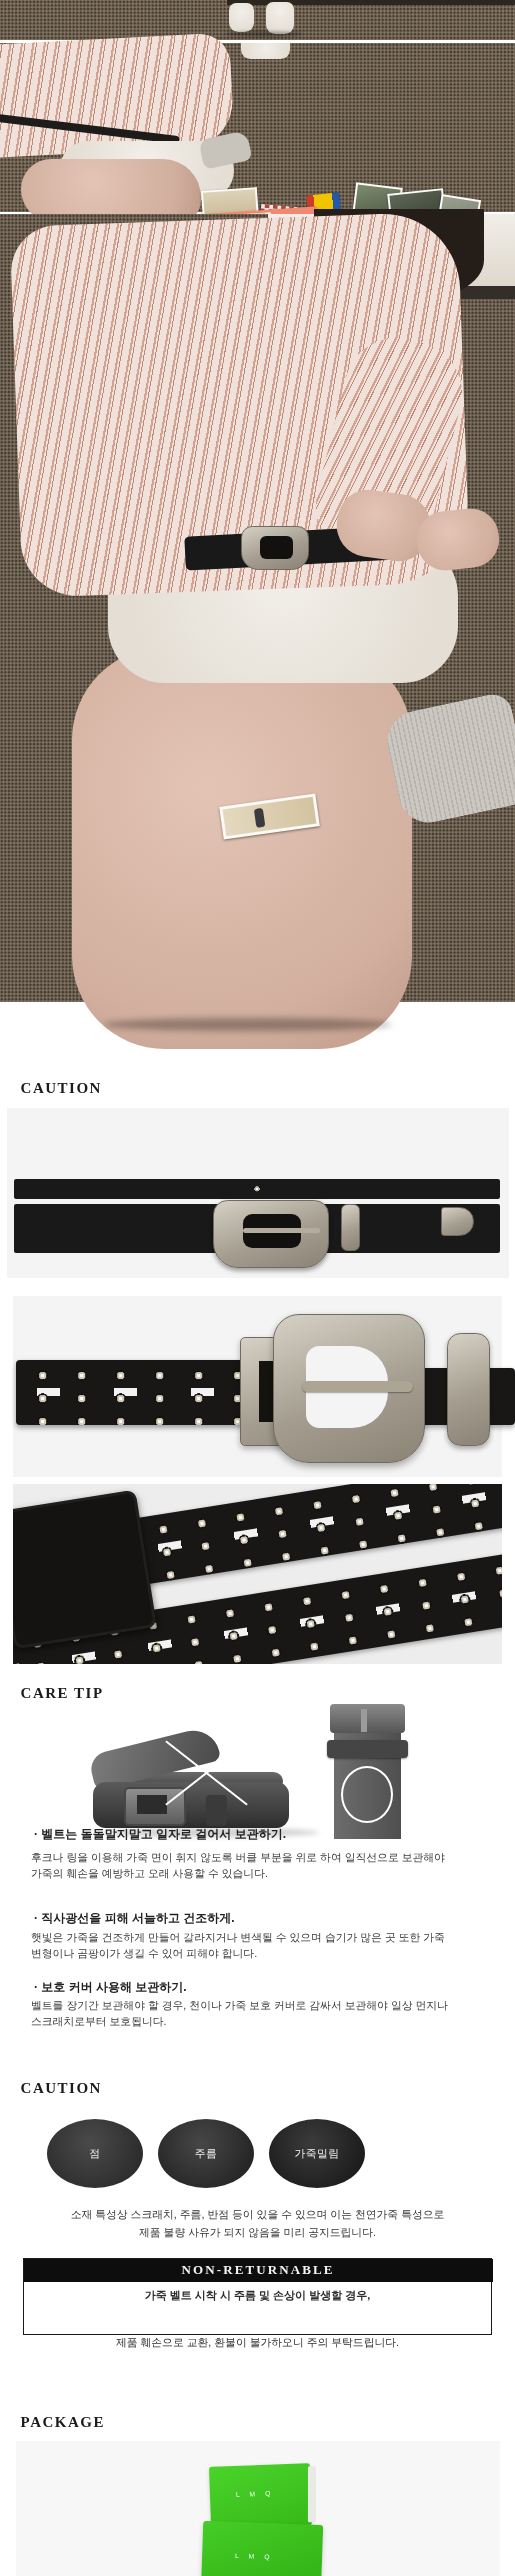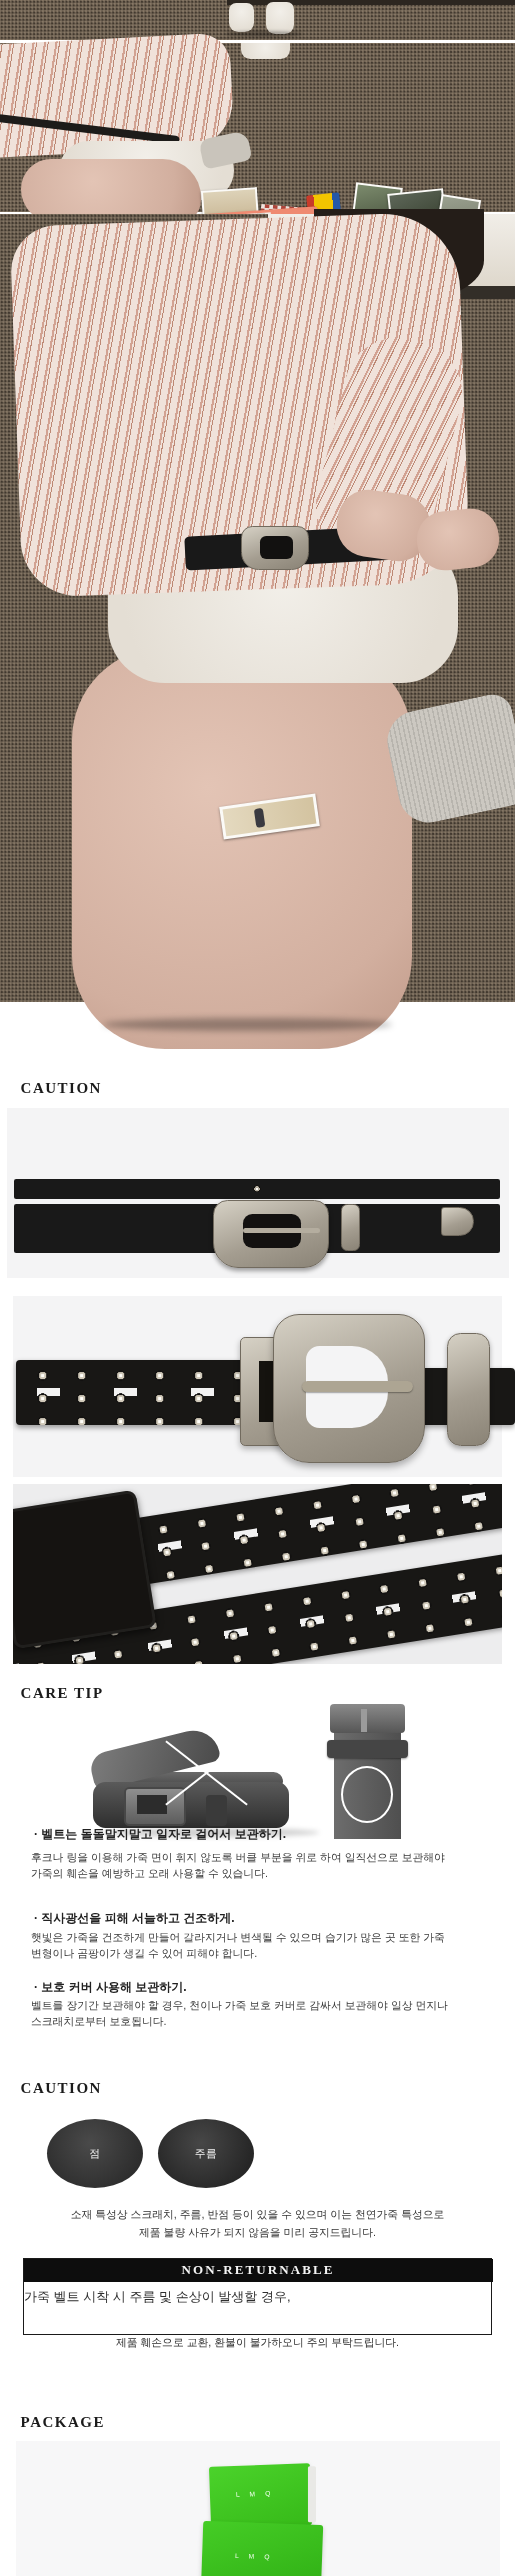--- a/index.html
+++ b/index.html
@@ -177,29 +177,32 @@
   <div class="abs tip-body" style="left:31px;top:2015px;">스크래치로부터 보호됩니다.</div>
 
   <div class="abs sec-heading" style="left:20.6px;top:2080px;">CAUTION</div>
 
   <div class="cau-ellipse" style="left:47px;top:2119px;">
       <span>점</span>
     </div>
   <div class="cau-ellipse" style="left:158px;top:2119px;background:radial-gradient(circle at 45% 35%,#474747,#262626 75%);">
       <span>주름</span>
     </div>
+  <div class="cau-ellipse" style="left:269px;top:2119px;background:radial-gradient(circle at 45% 35%,#3b3b3b,#1d1d1d 75%);">
+      <span>가죽밀림</span>
+    </div>
 
   <div class="abs center-note" style="left:0;top:2208px;">소재 특성상 스크래치, 주름, 반점 등이 있을 수 있으며 이는 천연가죽 특성으로</div>
   <div class="abs center-note" style="left:0;top:2226px;">제품 불량 사유가 되지 않음을 미리 공지드립니다.</div>
 
   <div class="abs" style="left:23px;top:2258px;width:469px;height:77px;border:0.5px solid #1a1a1a;box-sizing:border-box;">
     <div style="position:absolute;left:-0.5px;top:-0.5px;width:469px;height:23px;background:#0d0d0d;display:flex;align-items:center;justify-content:center;">
       <span class="serif" style="color:#f5f5f5;font-size:13px;letter-spacing:2.1px;font-weight:700;">NON-RETURNABLE</span>
     </div>
-    <div style="position:absolute;left:0;top:29px;width:100%;font-size:13px;color:#2e2e2e;">가죽 벨트 시착 시 주름 및 손상이 발생할 경우,</div>
+    <div style="position:absolute;left:0;top:29px;width:100%;text-align:center;font-size:11px;color:#2e2e2e;font-weight:bold;">가죽 벨트 시착 시 주름 및 손상이 발생할 경우,</div>
     <div style="position:absolute;left:0;top:45px;width:100%;text-align:center;font-size:10.8px;color:#2e2e2e;margin-top:32px;">제품 훼손으로 교환, 환불이 불가하오니 주의 부탁드립니다.</div>
   </div>
 
   <div class="abs sec-heading" style="left:20.6px;top:2414px;">PACKAGE</div>
 
   <div class="abs" style="left:15.5px;top:2441px;width:484px;height:638px;background:#f7f7f8;"></div>
 
   <div class="abs" style="left:210px;top:2465px;width:101px;height:62px;background:linear-gradient(160deg,#4bd32b,#36b918);border-radius:3.1px;transform:rotate(-2deg);box-shadow:0 1.5px 4.1px rgba(0,0,0,.15);">
     <div style="position:absolute;right:-5.2px;top:3.1px;width:8.2px;height:56px;background:#e9e9e6;border-radius:1.5px;transform:rotate(2deg);"></div>
     <div style="position:absolute;left:26px;top:25px;color:#f2fff0;font-size:6.7px;letter-spacing:4.1px;">L M Q</div>

